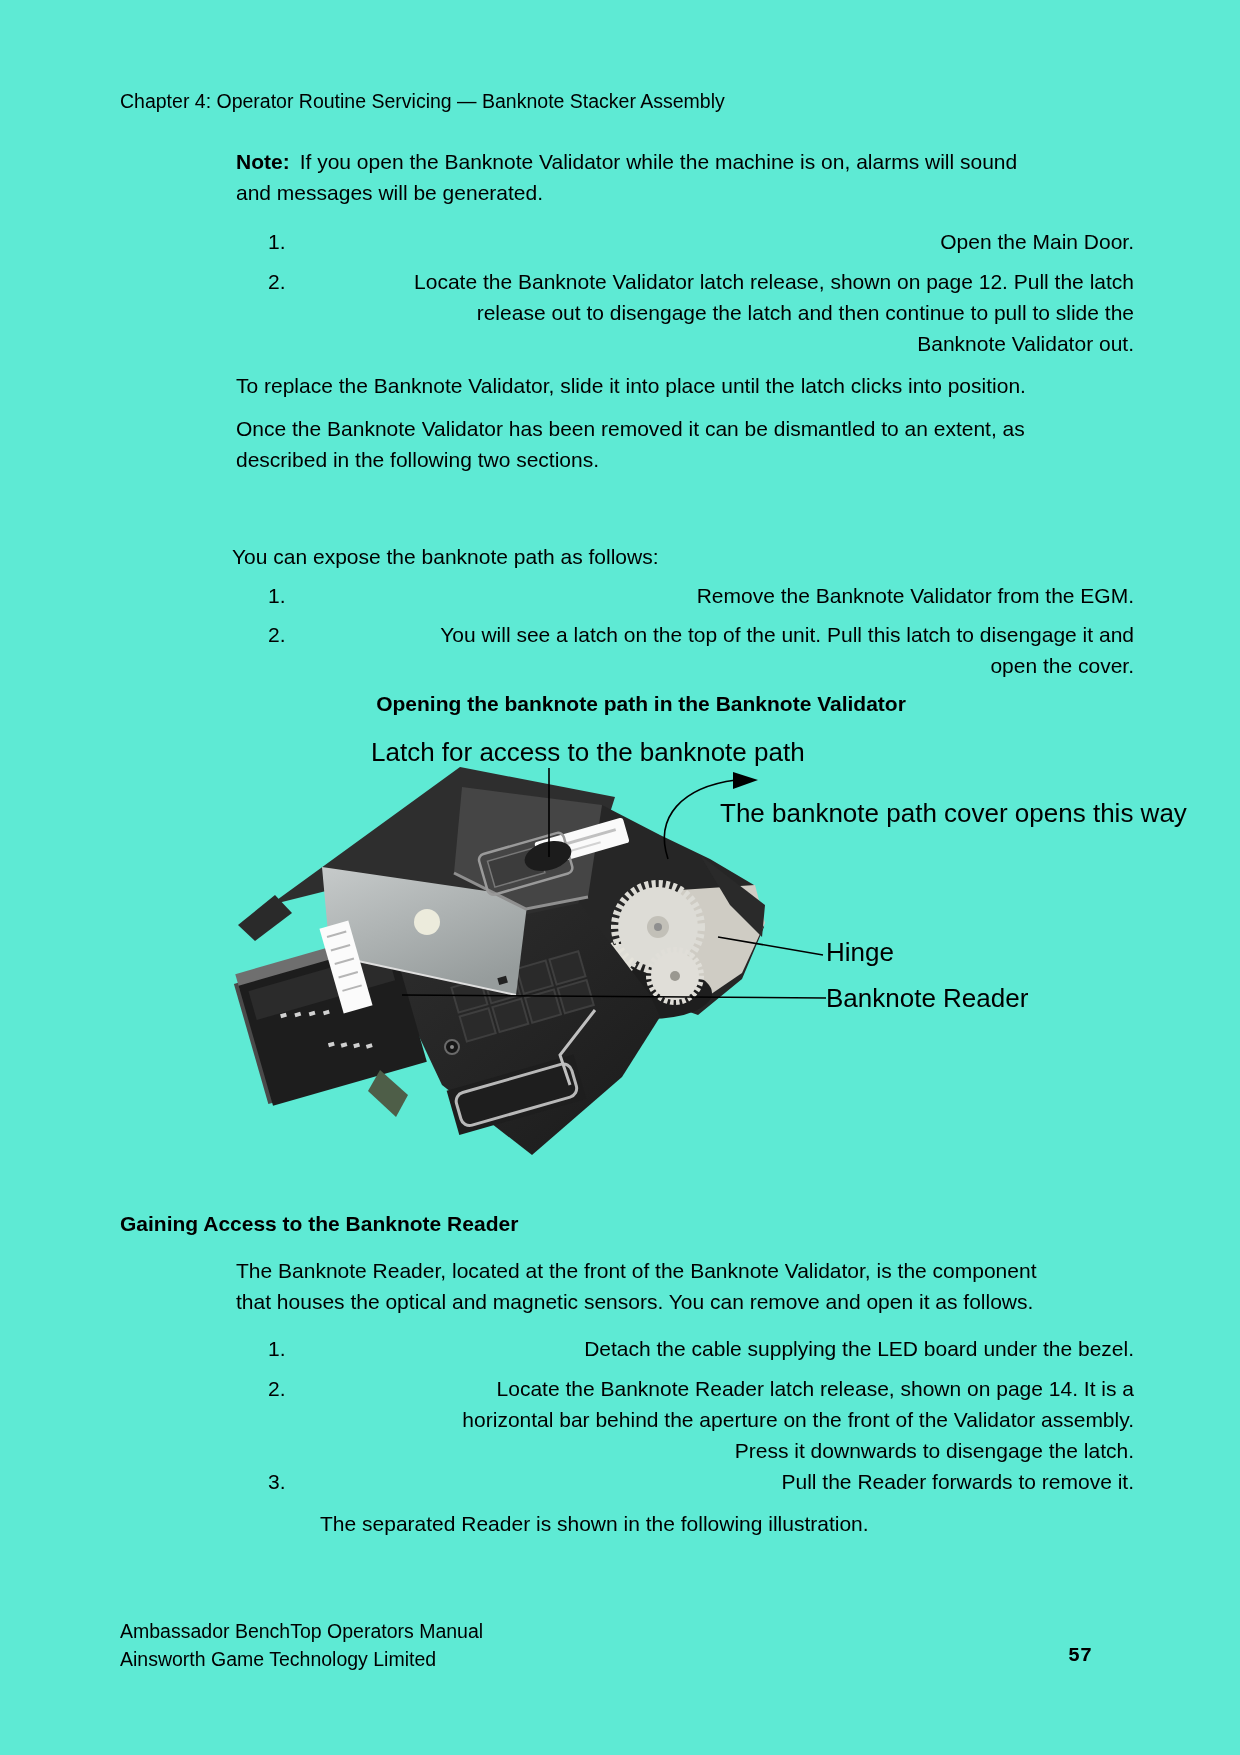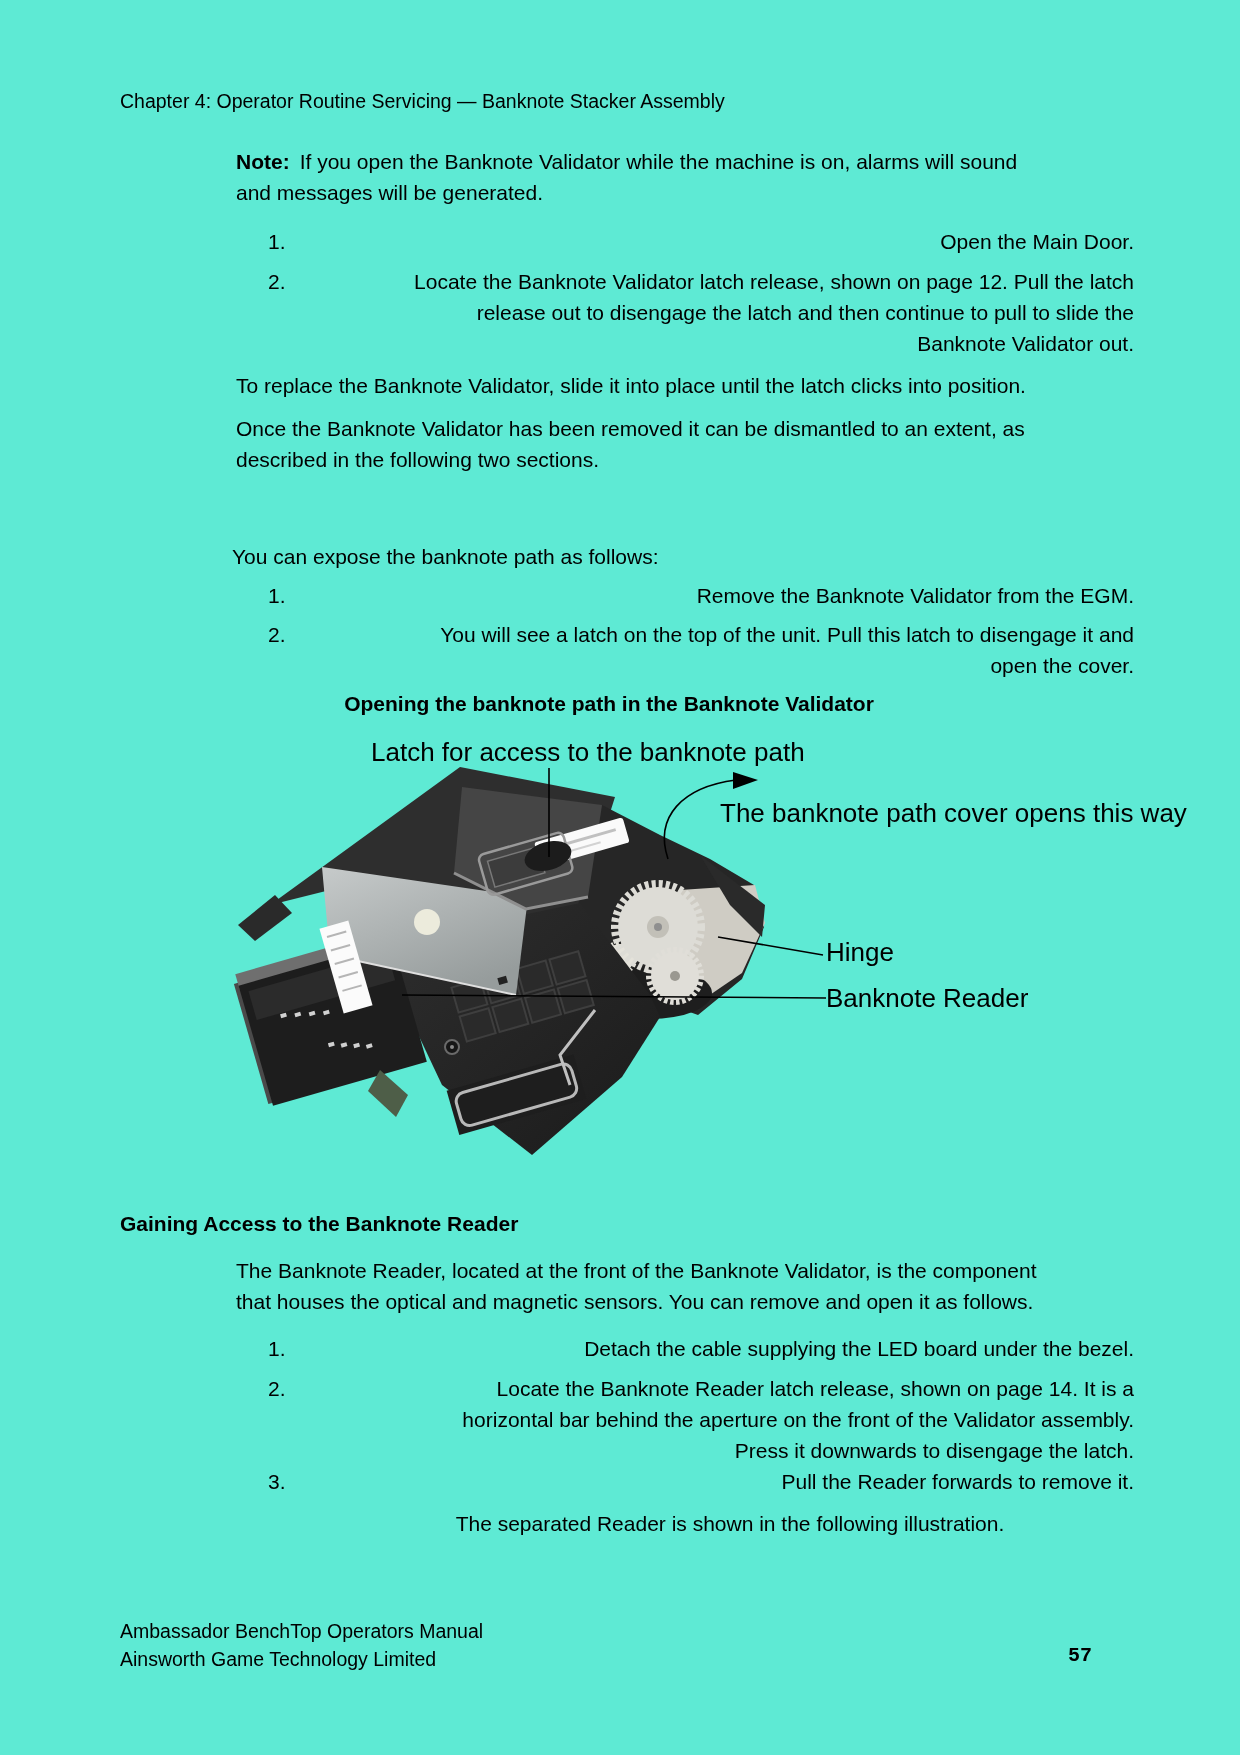--- a/index.html
+++ b/index.html
@@ -66,21 +66,21 @@
     <div class="list-body">Remove the Banknote Validator from the EGM.</div>
   </div>
   <div class="abs body-text list-item" style="left:268px; top:619px; width:866px;">
     <div class="list-num">2.</div>
     <div class="list-body">
       <div>You will see a latch on the top of the unit. Pull this latch to disengage it and</div>
       <div>open the cover.</div>
     </div>
   </div>
 
-  <div class="abs caption" style="left:104px; top:692px; width:1010px;">Opening the banknote path in the Banknote Validator</div>
+  <div class="abs caption" style="left:136px; top:692px; width:1010px;">Opening the banknote path in the Banknote Validator</div>
 
   <div class="abs fig-label" style="left:371px; top:740px;">Latch for access to the banknote path</div>
   <div class="abs fig-label" style="left:720px; top:801px;">The banknote path cover opens this way</div>
   <div class="abs fig-label" style="left:826px; top:940px;">Hinge</div>
   <div class="abs fig-label" style="left:826px; top:986px;">Banknote Reader</div>
 
   <svg class="abs" style="left:230px; top:755px;" width="600" height="420" viewBox="0 0 600 420">
     <defs>
       <linearGradient id="gplate" x1="0" y1="0" x2="0.6" y2="1">
         <stop offset="0" stop-color="#c6caca"></stop>
@@ -217,19 +217,19 @@
       <div>Locate the Banknote Reader latch release, shown on page 14. It is a</div>
       <div>horizontal bar behind the aperture on the front of the Validator assembly.</div>
       <div>Press it downwards to disengage the latch.</div>
     </div>
   </div>
   <div class="abs body-text list-item" style="left:268px; top:1466px; width:866px;">
     <div class="list-num">3.</div>
     <div class="list-body">Pull the Reader forwards to remove it.</div>
   </div>
 
-  <div class="abs body-text" style="left:330px; top:1508px; width:800px;text-align:center;">The separated Reader is shown in the following illustration.</div>
+  <div class="abs body-text" style="left:320px; top:1508px; width:800px;">The separated Reader is shown in the following illustration.</div>
 
   <div class="abs footer-line" style="left:120px; top:1618px;">Ambassador BenchTop Operators Manual</div>
   <div class="abs footer-line" style="left:120px; top:1646px;">Ainsworth Game Technology Limited</div>
   <div class="abs page-num" style="left:1030px; top:1644px; width:100px;">57</div>
 
 </div>
 
 </body></html>

